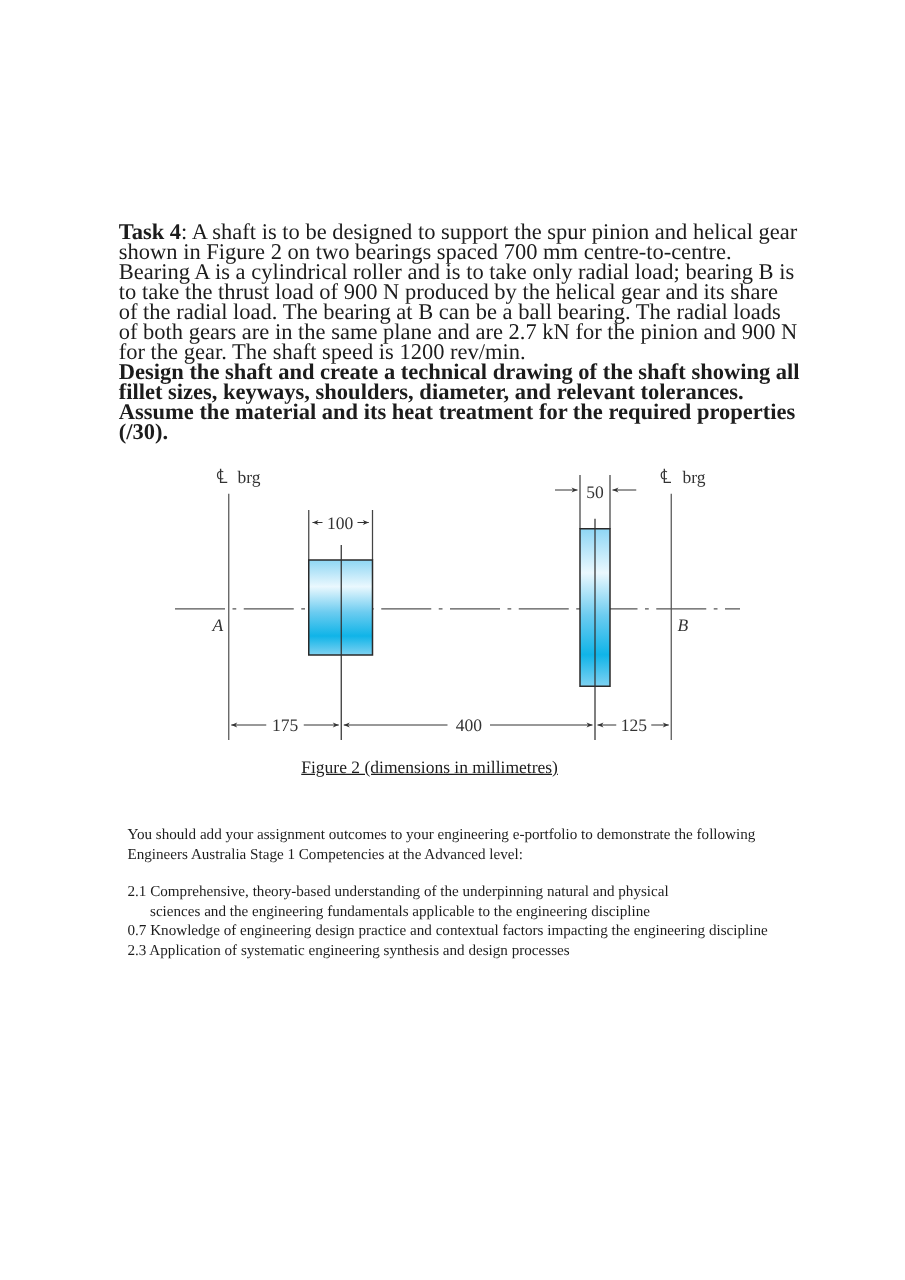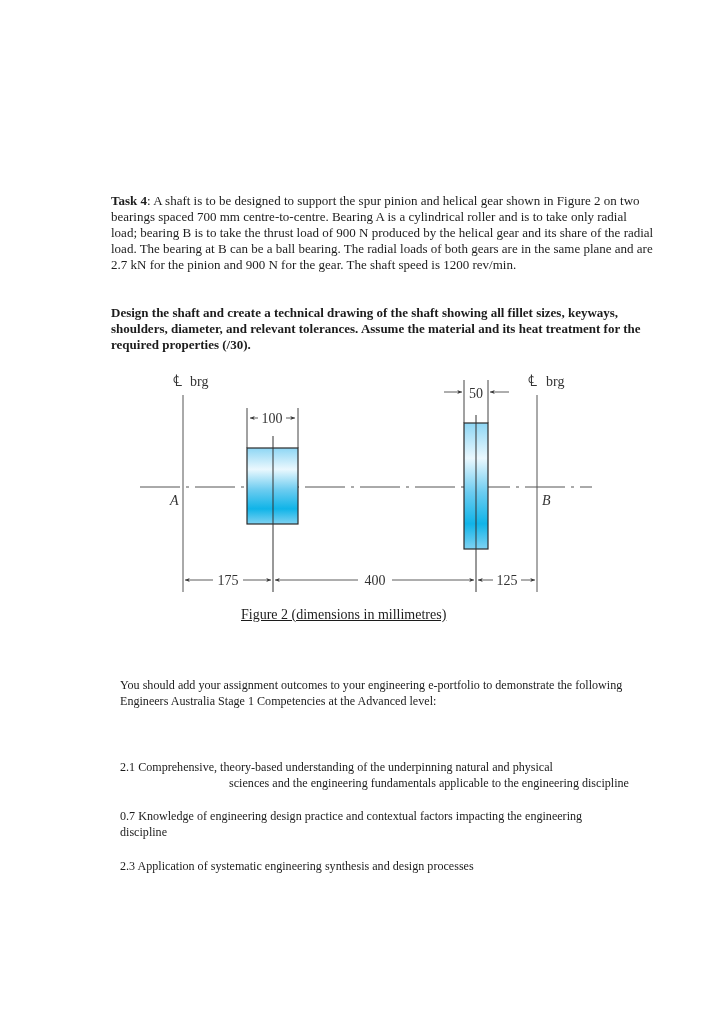--- a/index.html
+++ b/index.html
@@ -1,29 +1,29 @@
 <!DOCTYPE html>
 <html><head>
   <meta charset="utf-8">
   <style>
     html, body { margin: 0; padding: 0; background: #ffffff; }
     body { width: 724px; height: 1024px; position: relative; overflow: hidden;
            font-family: "Liberation Serif", "DejaVu Serif", serif; color: #1c1c1c; }
-    .para { position: absolute; left: 95px; width: 545px; font-size: 13px; line-height: 16px; margin: 16px; }
+    .para { position: absolute; left: 95px; width: 545px; font-size: 18px; line-height: 16px; margin: 0; }
     .para b { font-weight: bold; }
     #task { top: 177px; }
     #design { top: 289px; font-weight: bold; }
     #figure { position: absolute; left: 0; top: 355px; width: 724px; height: 240px; }
     #caption { position: absolute; top: 607px; left: 0; width: 724px; text-align: left; font-size: 14px; }
     #caption span { position: absolute; left: 241px; text-decoration: underline; }
     #outcomes { position: absolute; left: 102px; top: 660px; width: 545px; font-size: 12.1px; line-height: 15.6px; }
-    #outcomes p { margin: 18px; }
+    #outcomes p { margin: 0; }
     #outcomes .gap { height: 15px; }
     .comp { margin: 0; }
-    .comp .indent { display: block; padding-left: 18px; text-align: right; }
+    .comp .indent { display: block; padding-left: 18px; }
     svg text { font-family: "Liberation Serif", "DejaVu Serif", serif; }
   </style>
 </head>
 <body>
 
 <p class="para" id="task"><b>Task 4</b><span>: A shaft is to be designed to support the spur pinion and helical gear shown in Figure 2 on two bearings spaced 700 mm centre-to-centre. Bearing A is a cylindrical roller and is to take only radial load; bearing B is to take the thrust load of 900 N produced by the helical gear and its share of the radial load. The bearing at B can be a ball bearing. The radial loads of both gears are in the same plane and are 2.7 kN for the pinion and 900 N for the gear. The shaft speed is 1200 rev/min.</span></p>
 
 <p class="para" id="design">Design the shaft and create a technical drawing of the shaft showing all fillet sizes, keyways, shoulders, diameter, and relevant tolerances. Assume the material and its heat treatment for the required properties (/30).</p>
 
 <div id="figure">

